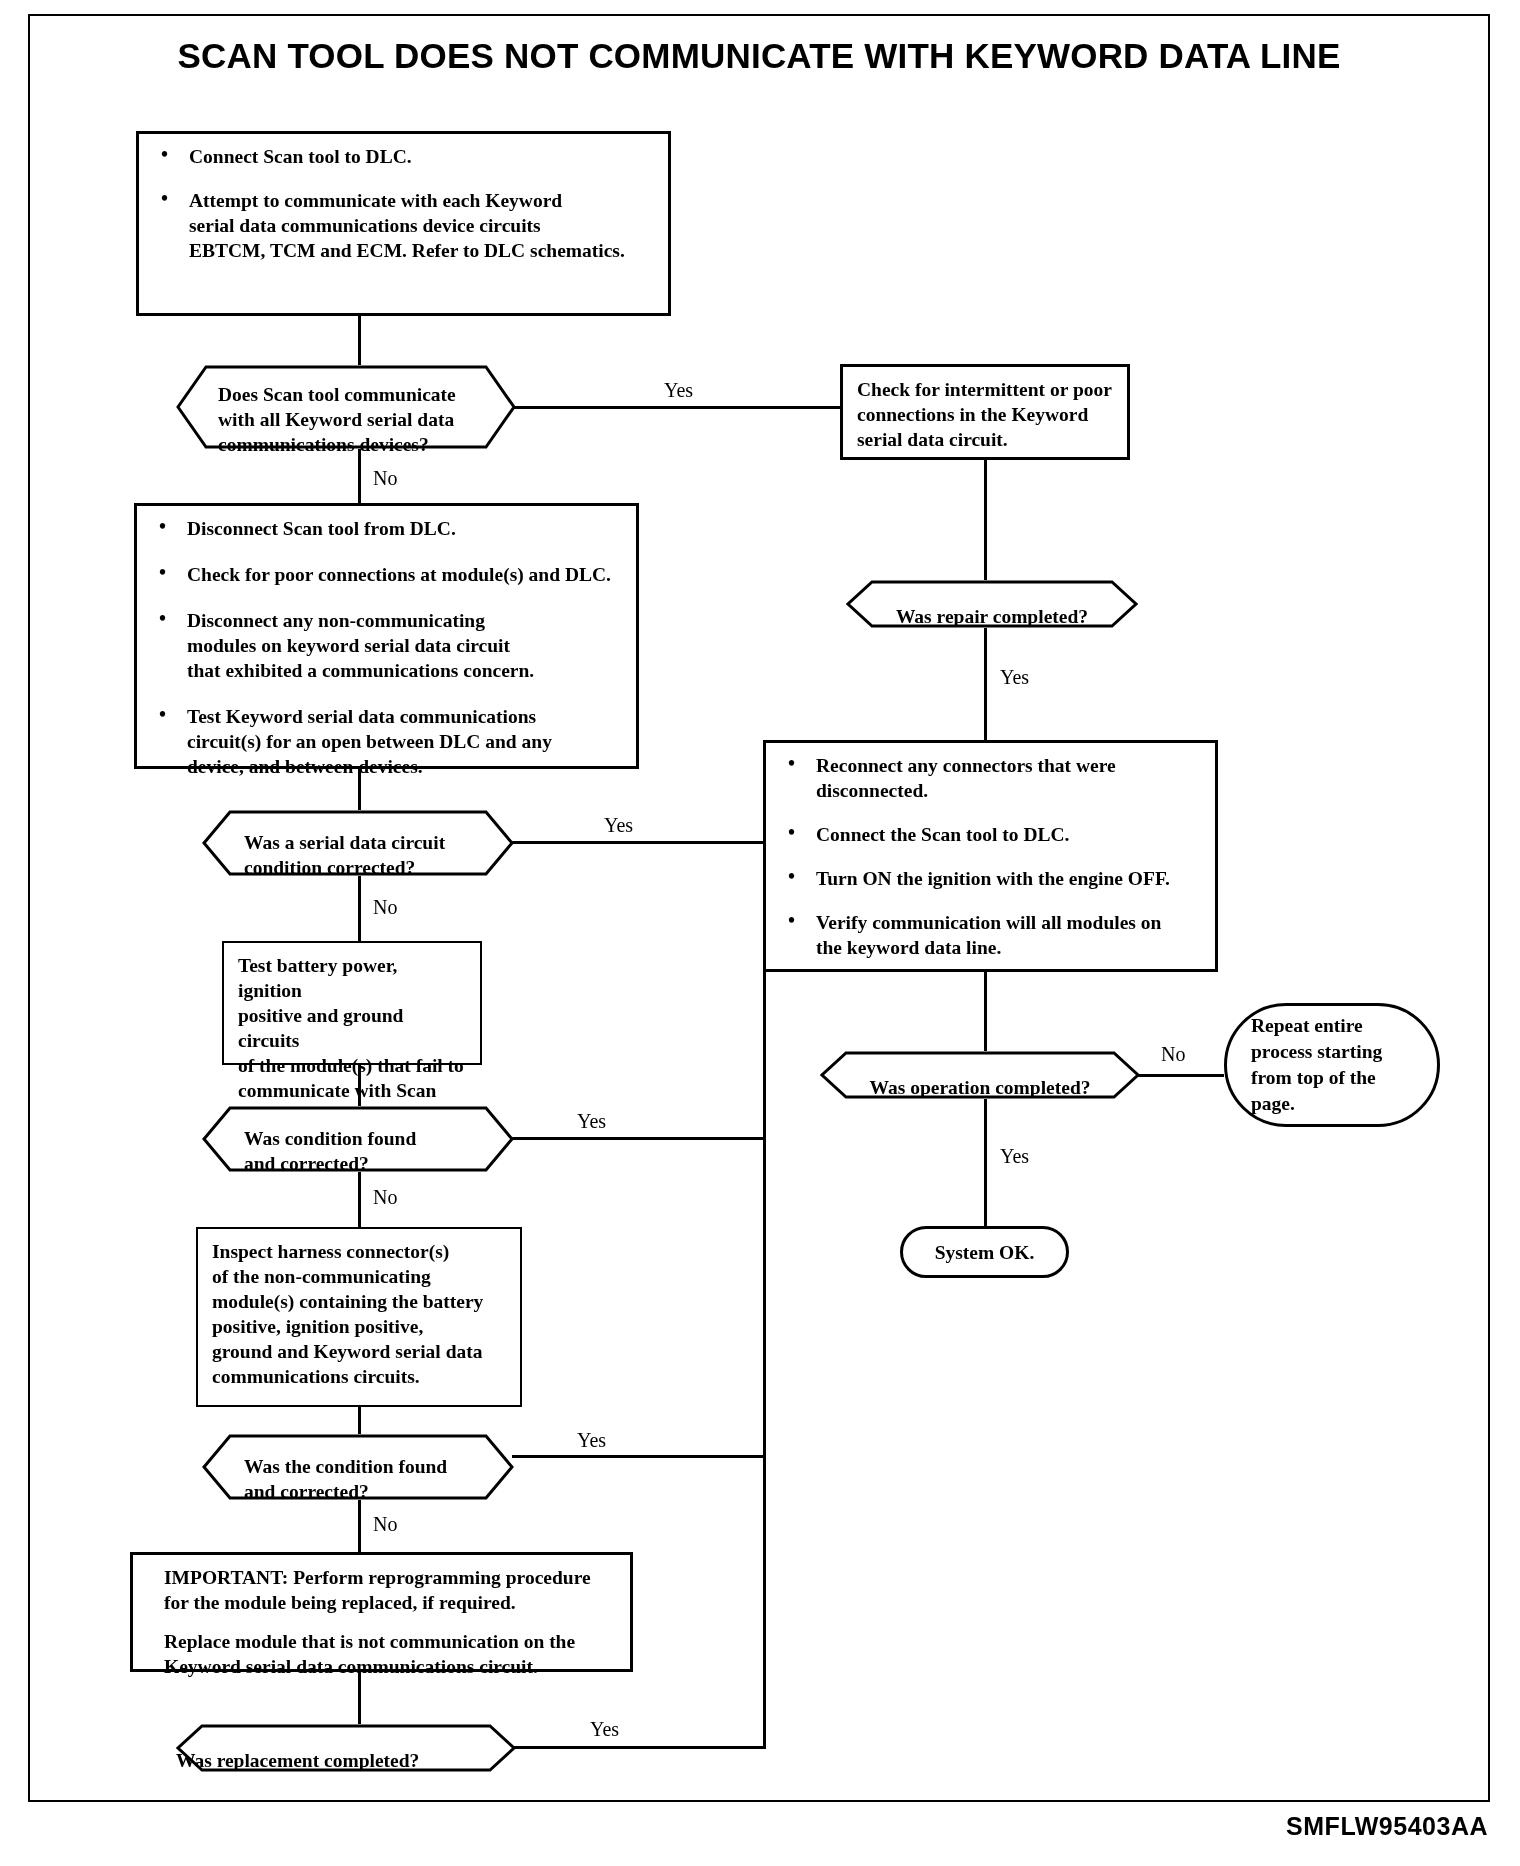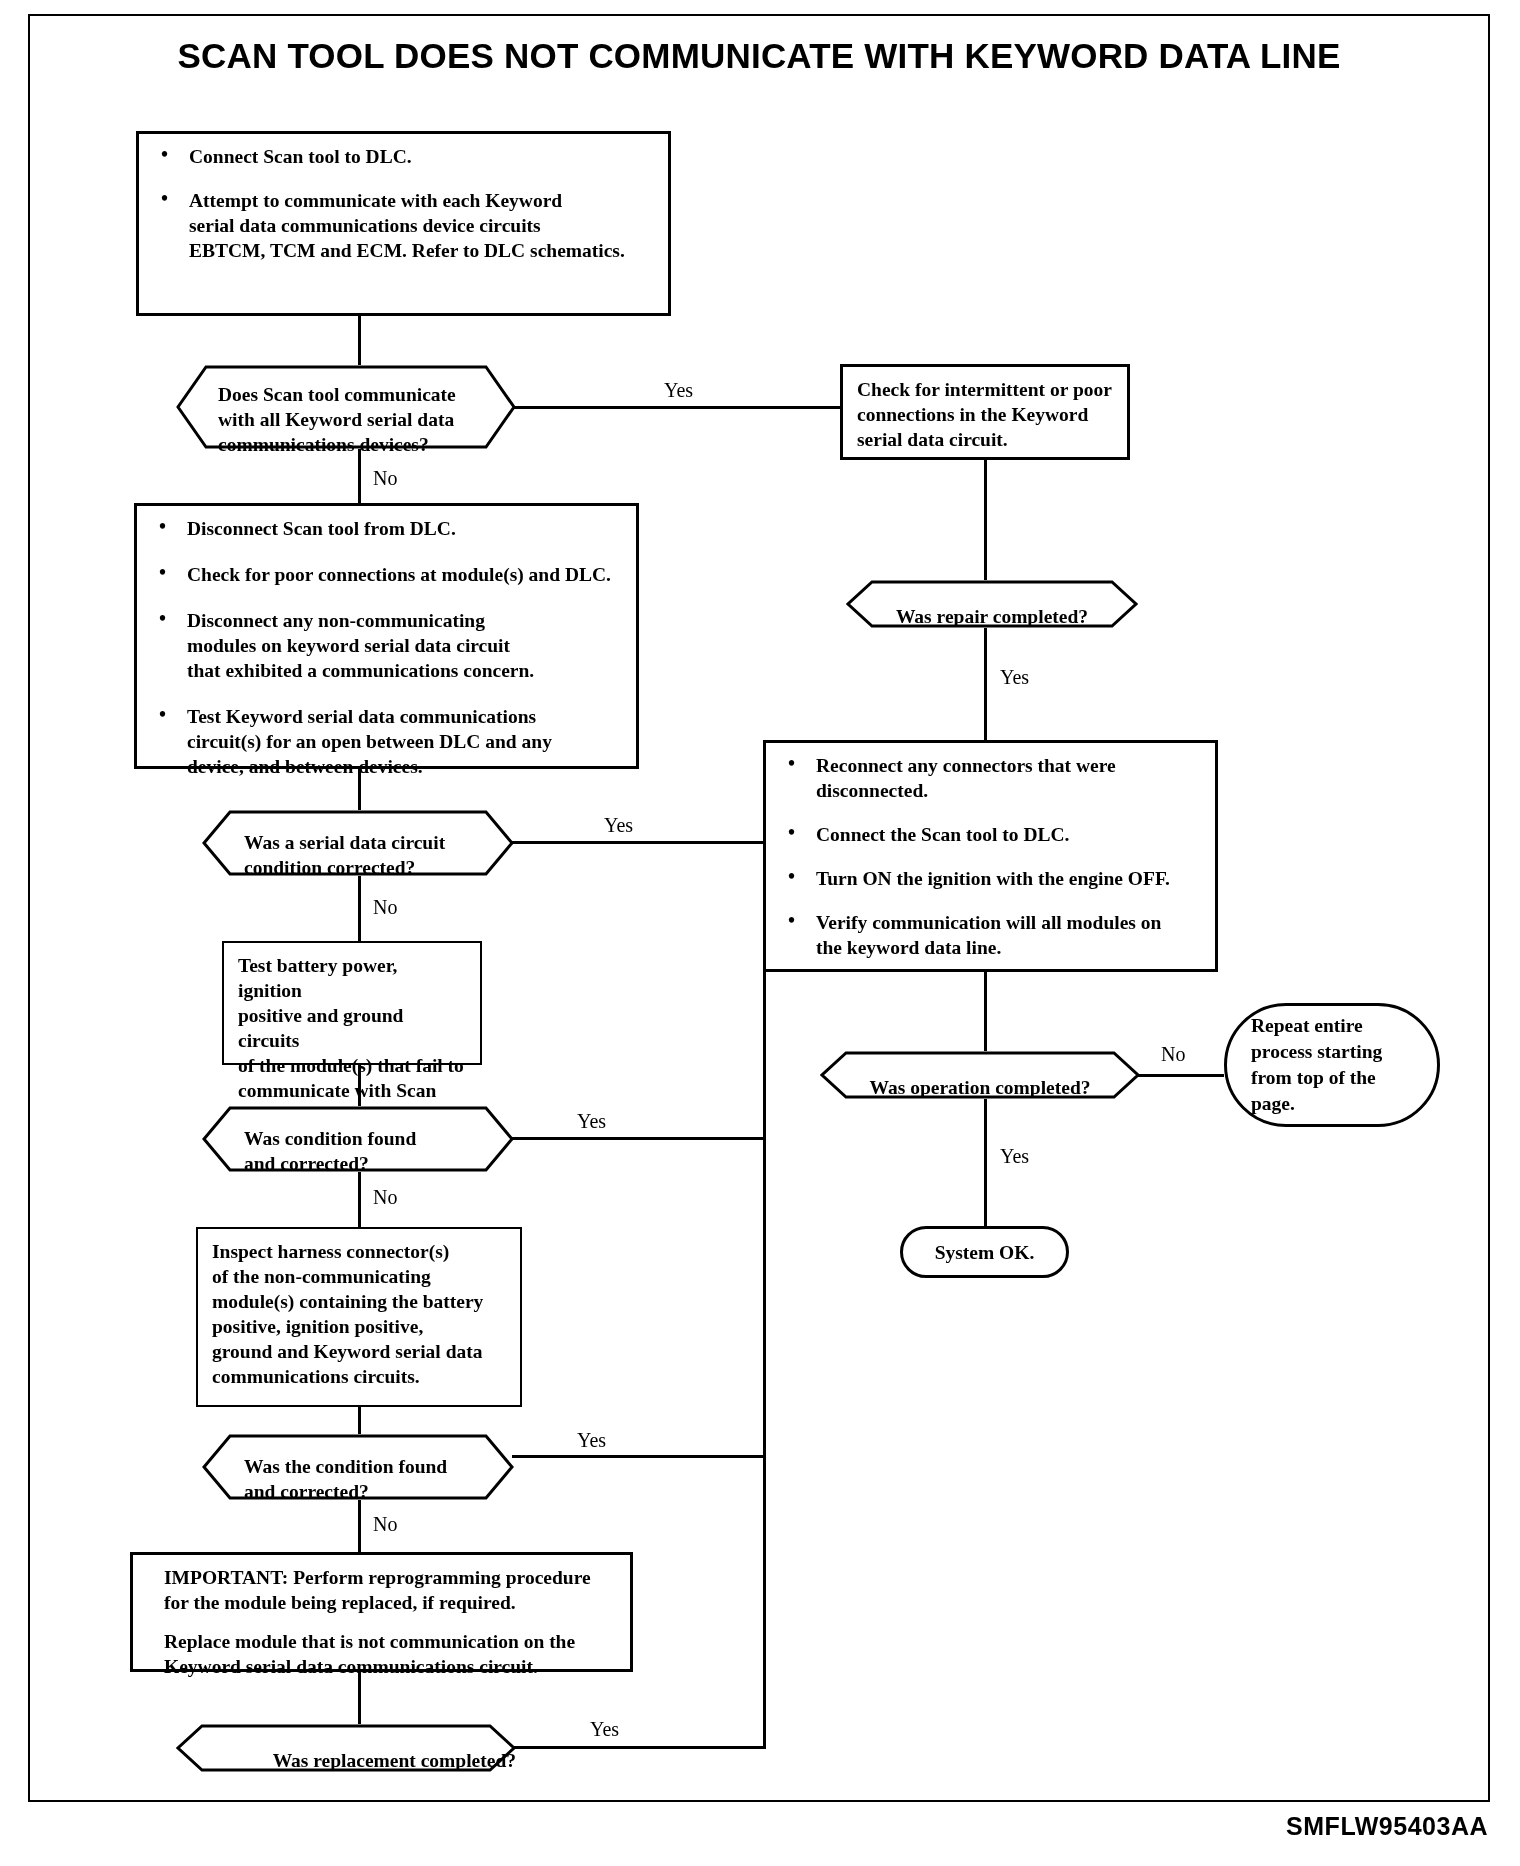--- a/index.html
+++ b/index.html
@@ -366,21 +366,21 @@
       </p>
     </div>
   </div>
 
   <div class="line vline" style="left:358px; top:1672px; width:3px; height:52px;"></div>
 
   <div class="node hex" style="left:176px; top:1724px; width:340px; height:48px;">
     <svg viewBox="0 0 340 48" preserveAspectRatio="none">
       <polygon points="26,2 314,2 338,24 314,46 26,46 2,24" fill="#ffffff" stroke="#000000" stroke-width="3"></polygon>
     </svg>
-    <div class="hex-label" style="justify-content:flex-end;">
+    <div class="hex-label" style="justify-content:flex-start;">
       <span class="txt">Was replacement completed?</span>
     </div>
   </div>
 
   <div class="line hline" style="left:514px; top:1746px; width:249px; height:3px;"></div>
   <div class="edge-label" style="left:587px; top:1718px;">Yes</div>
 
   <div class="line vline" style="left:763px; top:841px; width:3px; height:908px;"></div>
 
   <div id="doc-code">SMFLW95403AA</div>

